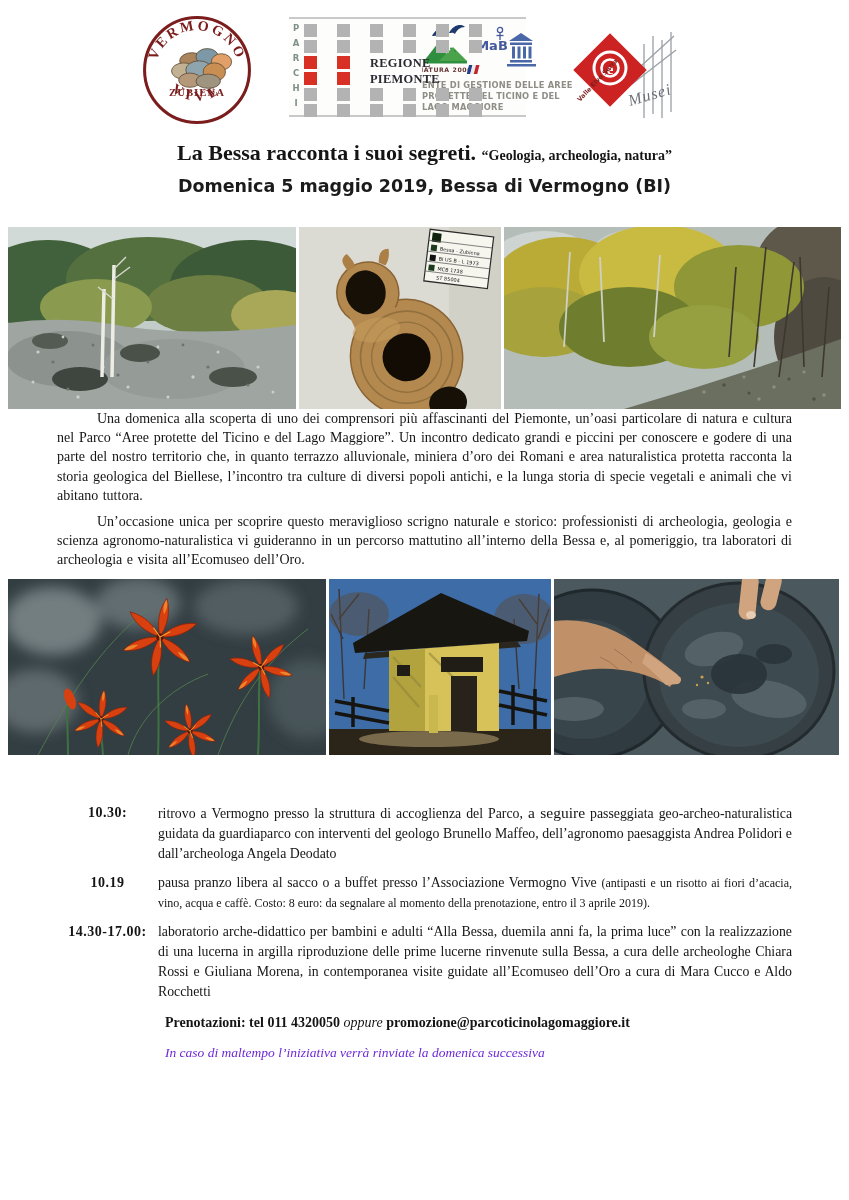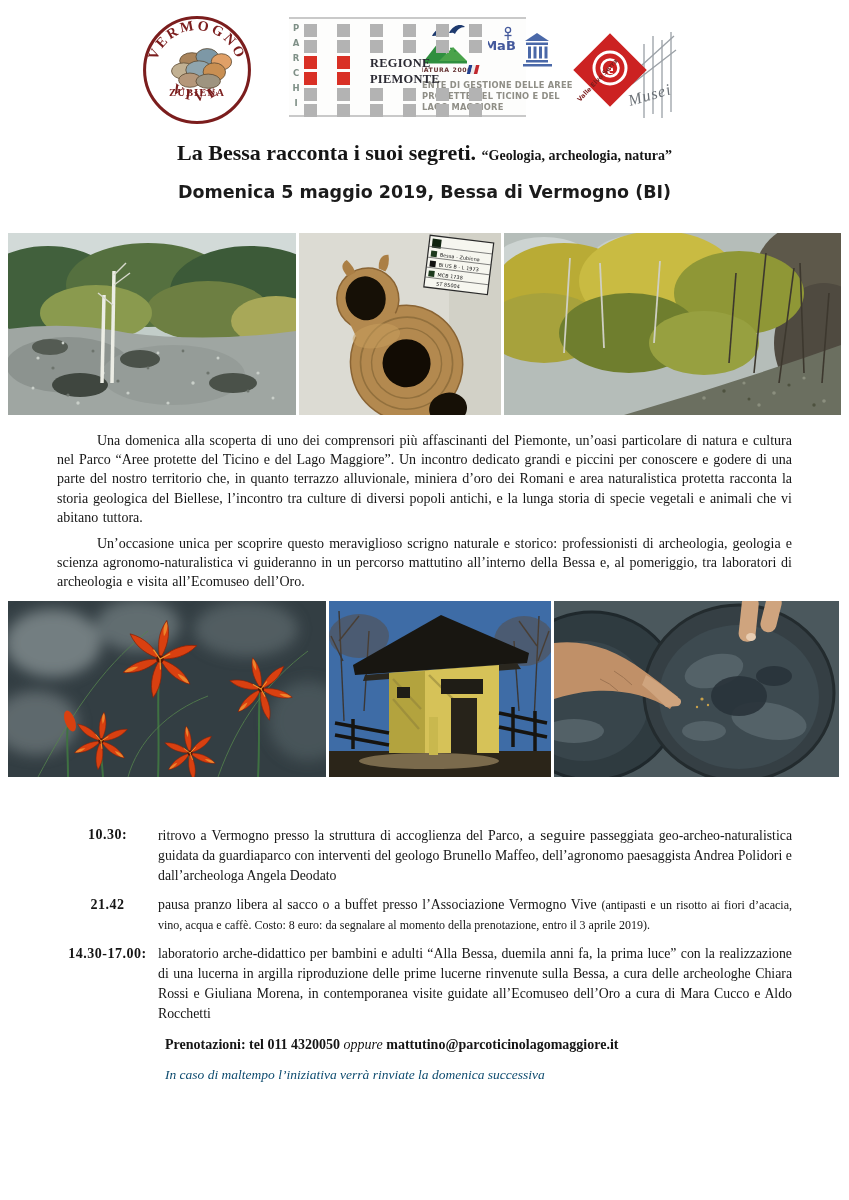--- a/index.html
+++ b/index.html
@@ -17,61 +17,61 @@
        font-family:"DejaVu Sans",sans-serif;font-size:8.5px;font-weight:bold;color:#7e8f86;
        letter-spacing:5px;height:90px;flex:none;margin-right:3px;}
   .parchi-grid{width:116px;flex:none;position:relative;padding-top:1px;}
   .sq-row{display:flex;gap:20px;margin-bottom:3px;height:13px;align-items:center;}
   .sq{width:13px;height:13px;background:#b3b3b3;flex:none;}
   .sq.red{background:#d93025;}
   .regione-text{font-family:"Liberation Serif",serif;font-weight:600;font-size:13.5px;
        color:#2b2a33;letter-spacing:.3px;transform:scaleX(.92);transform-origin:left;
        white-space:nowrap;line-height:13px;}
   .parchi-right{flex:1;display:flex;flex-direction:column;padding-left:2px;}
-  .n2k-row{display:flex;align-items:flex-start;height:54px;gap:8px;}
+  .n2k-row{display:flex;align-items:flex-start;height:54px;}
   .ente-text{font-family:"DejaVu Sans","Liberation Sans",sans-serif;font-size:8.3px;
        font-weight:bold;color:#8f8e86;line-height:11px;letter-spacing:.2px;margin-top:3px;white-space:nowrap;}
   .logo-musei{margin-left:46px;width:112px;height:102px;margin-top:8px;flex:none;}
 
   
   .title-block{text-align:center;margin-top:12px;}
   .title-main{font-size:22px;font-weight:bold;line-height:26px;text-align:center;}
   .title-quote{font-size:14px;font-weight:bold;}
   .subtitle{font-family:"DejaVu Sans","Liberation Sans",sans-serif;font-weight:600;
-       font-size:17.5px;line-height:24px;margin-top:11px;color:#1b1b1b;}
+       font-size:17.5px;line-height:24px;margin-top:5px;color:#1b1b1b;}
 
   
   .photo-row{display:flex;gap:3px;margin:0 -49px;}
   .photo-row.r1{margin-top:29px;height:182px;}
   .photo-row.r2{margin-top:9px;height:176px;}
   .photo{height:100%;flex:none;overflow:hidden;}
   .photo svg{display:block;width:100%;height:100%;}
 
   
   .para{font-size:14px;line-height:19.2px;text-align:justify;margin:0;word-spacing:1px;}
-  .para.p1{margin-top:16px;text-indent:40px;}
+  .para.p1{margin-top:0;text-indent:40px;}
   .para.p2{margin-top:7px;text-indent:40px;}
 
   
   .programma{font-size:21px;font-weight:bold;text-align:center;line-height:30px;
        margin:17px 0 0 0;letter-spacing:.5px;}
   .schedule{margin-top:48px;}
   .sched-item{display:flex;margin-bottom:9px;}
   .sched-time{width:101px;flex:none;font-weight:bold;font-size:14px;line-height:20px;
        text-align:center;letter-spacing:.5px;}
   .sched-desc{flex:1;font-size:13.8px;line-height:20px;text-align:justify;}
   .aseguire{font-size:15.5px;}
   .small-note{font-size:12px;}
 
   
   .footer-line{margin:0 0 0 108px;font-size:14px;line-height:19px;}
   .f-evento{margin-top:10px;font-weight:bold;}
   .f-pren{margin-top:11px;font-weight:bold;}
   .oppure{font-weight:normal;font-style:italic;}
-  .f-note{margin-top:11px;font-style:italic;font-size:13.5px;color:#0c4a6e;}
+  .f-note{margin-top:11px;font-style:italic;font-size:13.5px;color:#6d28d9;}
 </style>
 </head>
 <body>
 
 <div class="page">
 
   <div class="logos">
 
     <div class="logo-vermogno">
       <svg viewBox="0 0 110 110">
@@ -505,31 +505,31 @@
 
 
   <div class="schedule">
     <div class="sched-item">
       <div class="sched-time">10.30:</div>
       <div class="sched-desc">
         <span>ritrovo a Vermogno presso la struttura di accoglienza del Parco, </span><span class="aseguire">a seguire</span><span> passeggiata geo-archeo-naturalistica guidata da guardiaparco con interventi del geologo Brunello Maffeo, dell’agronomo paesaggista Andrea Polidori e dall’archeologa Angela Deodato</span>
       </div>
     </div>
     <div class="sched-item">
-      <div class="sched-time">21.42</div>
+      <div class="sched-time">10.19</div>
       <div class="sched-desc">
         <span>pausa pranzo libera al sacco o a buffet presso l’Associazione Vermogno Vive </span><span class="small-note">(antipasti e un risotto ai fiori d’acacia, vino, acqua e caffè. Costo: 8 euro: da segnalare al momento della prenotazione, entro il 3 aprile 2019).</span>
       </div>
     </div>
     <div class="sched-item">
       <div class="sched-time">14.30-17.00:</div>
       <div class="sched-desc">
         <span>laboratorio arche-didattico per bambini e adulti “Alla Bessa, duemila anni fa, la prima luce” con la realizzazione di una lucerna in argilla riproduzione delle prime lucerne rinvenute sulla Bessa, a cura delle archeologhe Chiara Rossi e Giuliana Morena, in contemporanea visite guidate all’Ecomuseo dell’Oro a cura di Mara Cucco e Aldo Rocchetti</span>
       </div>
     </div>
   </div>
 
   <p class="footer-line f-pren">
-    <span>Prenotazioni: tel 011 4320050 </span><span class="oppure">oppure</span><span> mattutino@parcoticinolagomaggiore.it</span>
+    <span>Prenotazioni: tel 011 4320050 </span><span class="oppure">oppure</span><span> promozione@parcoticinolagomaggiore.it</span>
   </p>
   <p class="footer-line f-note">In caso di maltempo l’iniziativa verrà rinviate la domenica successiva</p>
 
 </div>
 
 </body></html>

